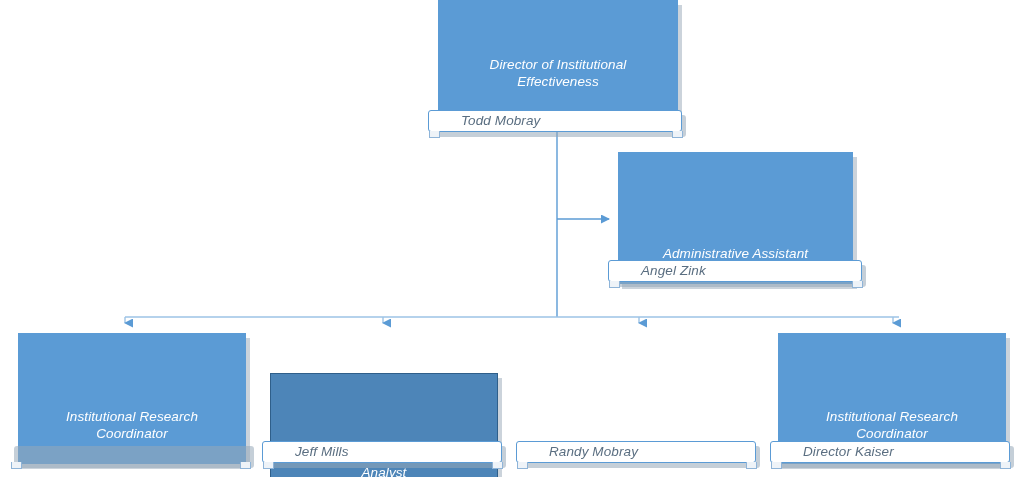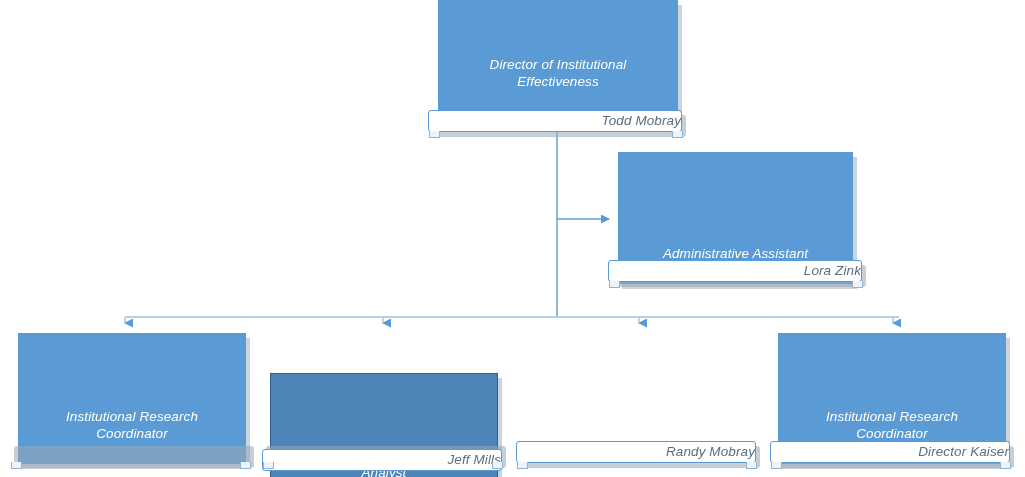--- a/index.html
+++ b/index.html
@@ -76,21 +76,21 @@
 
   
   .plate {
     position: absolute;
     box-sizing: border-box;
     background: #ffffff;
     border: 1px solid #5b9bd5;
     border-radius: 3px;
     display: flex;
     align-items: center;
-    justify-content: flex-end;
+    justify-content: flex-start;
     z-index: 6;
     padding-left: 32px;
   }
   .plate-shadow {
     position: absolute;
     box-sizing: border-box;
     background: rgba(150, 167, 184, 0.55);
     border-radius: 3px;
     z-index: 5;
   }
@@ -166,41 +166,41 @@
   </div>
 
   <div class="node" style="left: 618px; top: 152px; width: 235px; height: 132px;">
     <div class="node-shadow"></div>
     <div class="node-body">
       <div class="node-title">Administrative Assistant</div>
     </div>
   </div>
   <div class="plate-shadow" style="left: 612px; top: 265px; width: 254px; height: 22px;"></div>
   <div class="plate" style="left: 608px; top: 260px; width: 254px; height: 22px;">
-    <span class="plate-name">Lora Zink</span>
+    <span class="plate-name">Angel Zink</span>
   </div>
 
   <div class="node" style="left: 18px; top: 333px; width: 228px; height: 131px;">
     <div class="node-shadow"></div>
     <div class="node-body">
       <div class="node-title">Institutional Research
 Coordinator</div>
     </div>
   </div>
   <div class="plate-shadow" style="left: 14px; top: 446px; width: 240px; height: 22px;"></div>
 
   <div class="node selected" style="left: 270px; top: 333px; width: 228px; height: 131px; margin-top: 40px;">
     <div class="node-shadow"></div>
     <div class="node-body">
       <div class="node-title">Chief Institutional Research
 Analyst</div>
     </div>
   </div>
   <div class="plate-shadow" style="left: 266px; top: 446px; width: 240px; height: 22px;"></div>
-  <div class="plate" style="left: 262px; top: 441px; width: 240px; height: 22px; margin-top: 8px;">
+  <div class="plate" style="left: 262px; top: 441px; width: 240px; height: 22px;">
     <span class="plate-name">Jeff Mills</span>
   </div>
 
   <div class="plate-shadow" style="left: 520px; top: 446px; width: 240px; height: 22px;"></div>
   <div class="plate" style="left: 516px; top: 441px; width: 240px; height: 22px;">
     <span class="plate-name">Randy Mobray</span>
   </div>
 
   <div class="node" style="left: 778px; top: 333px; width: 228px; height: 131px;">
     <div class="node-shadow"></div>

